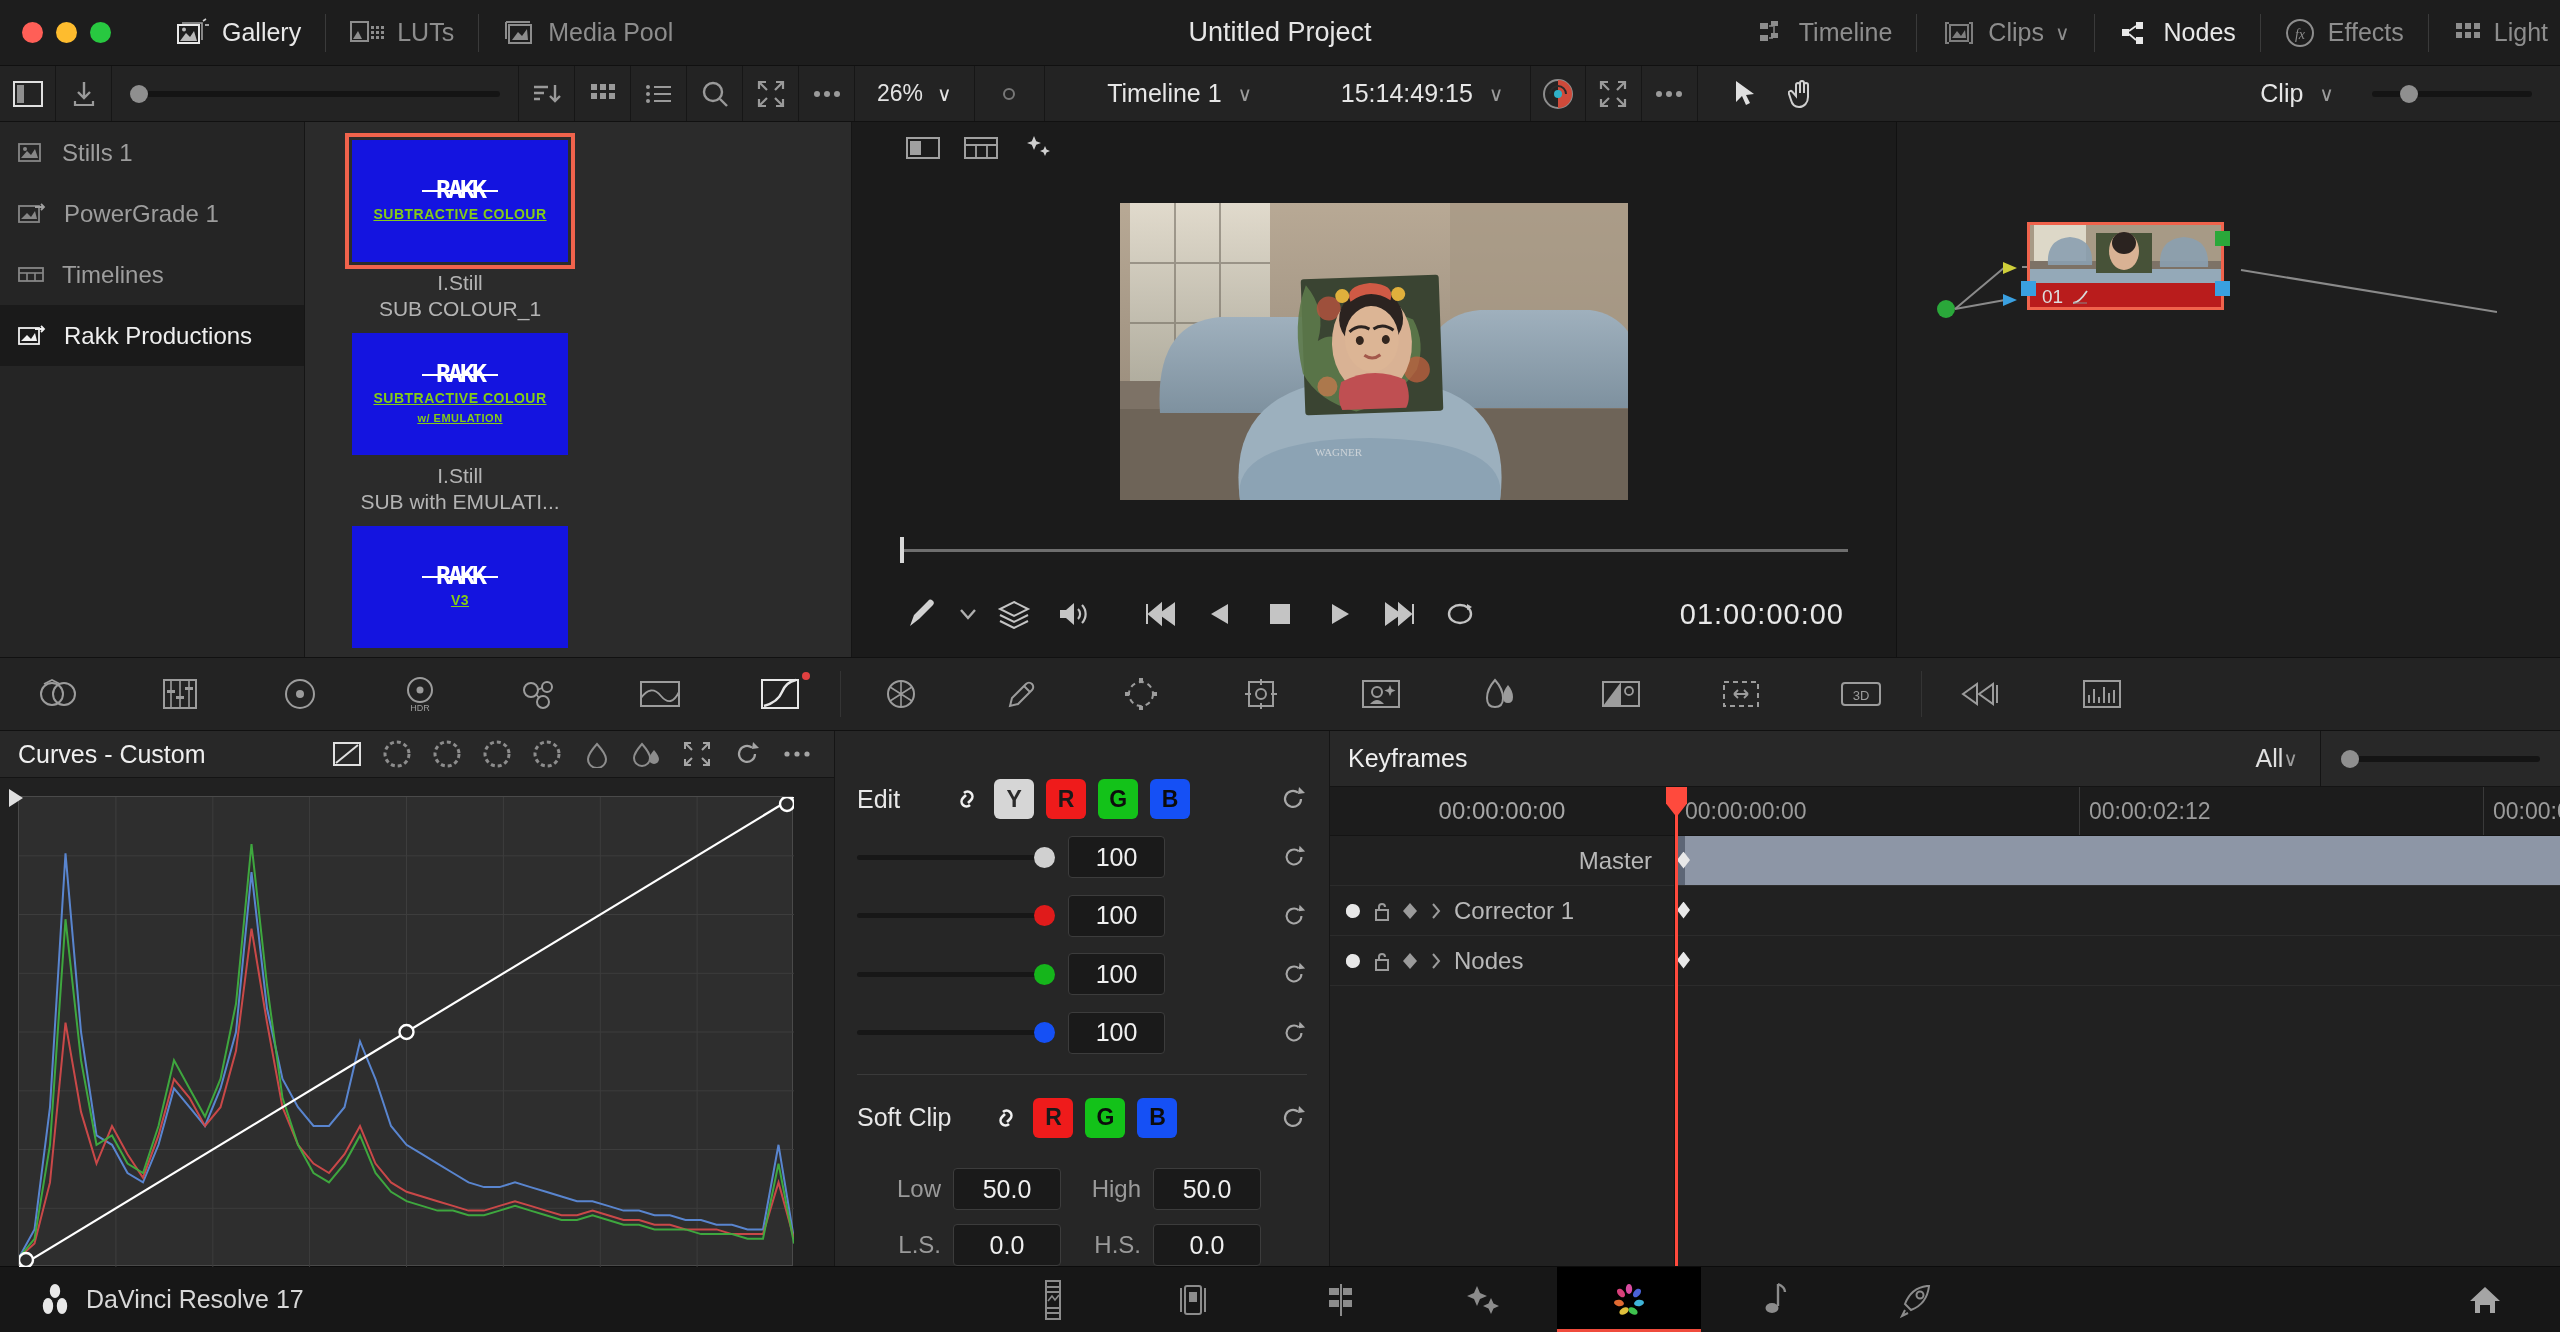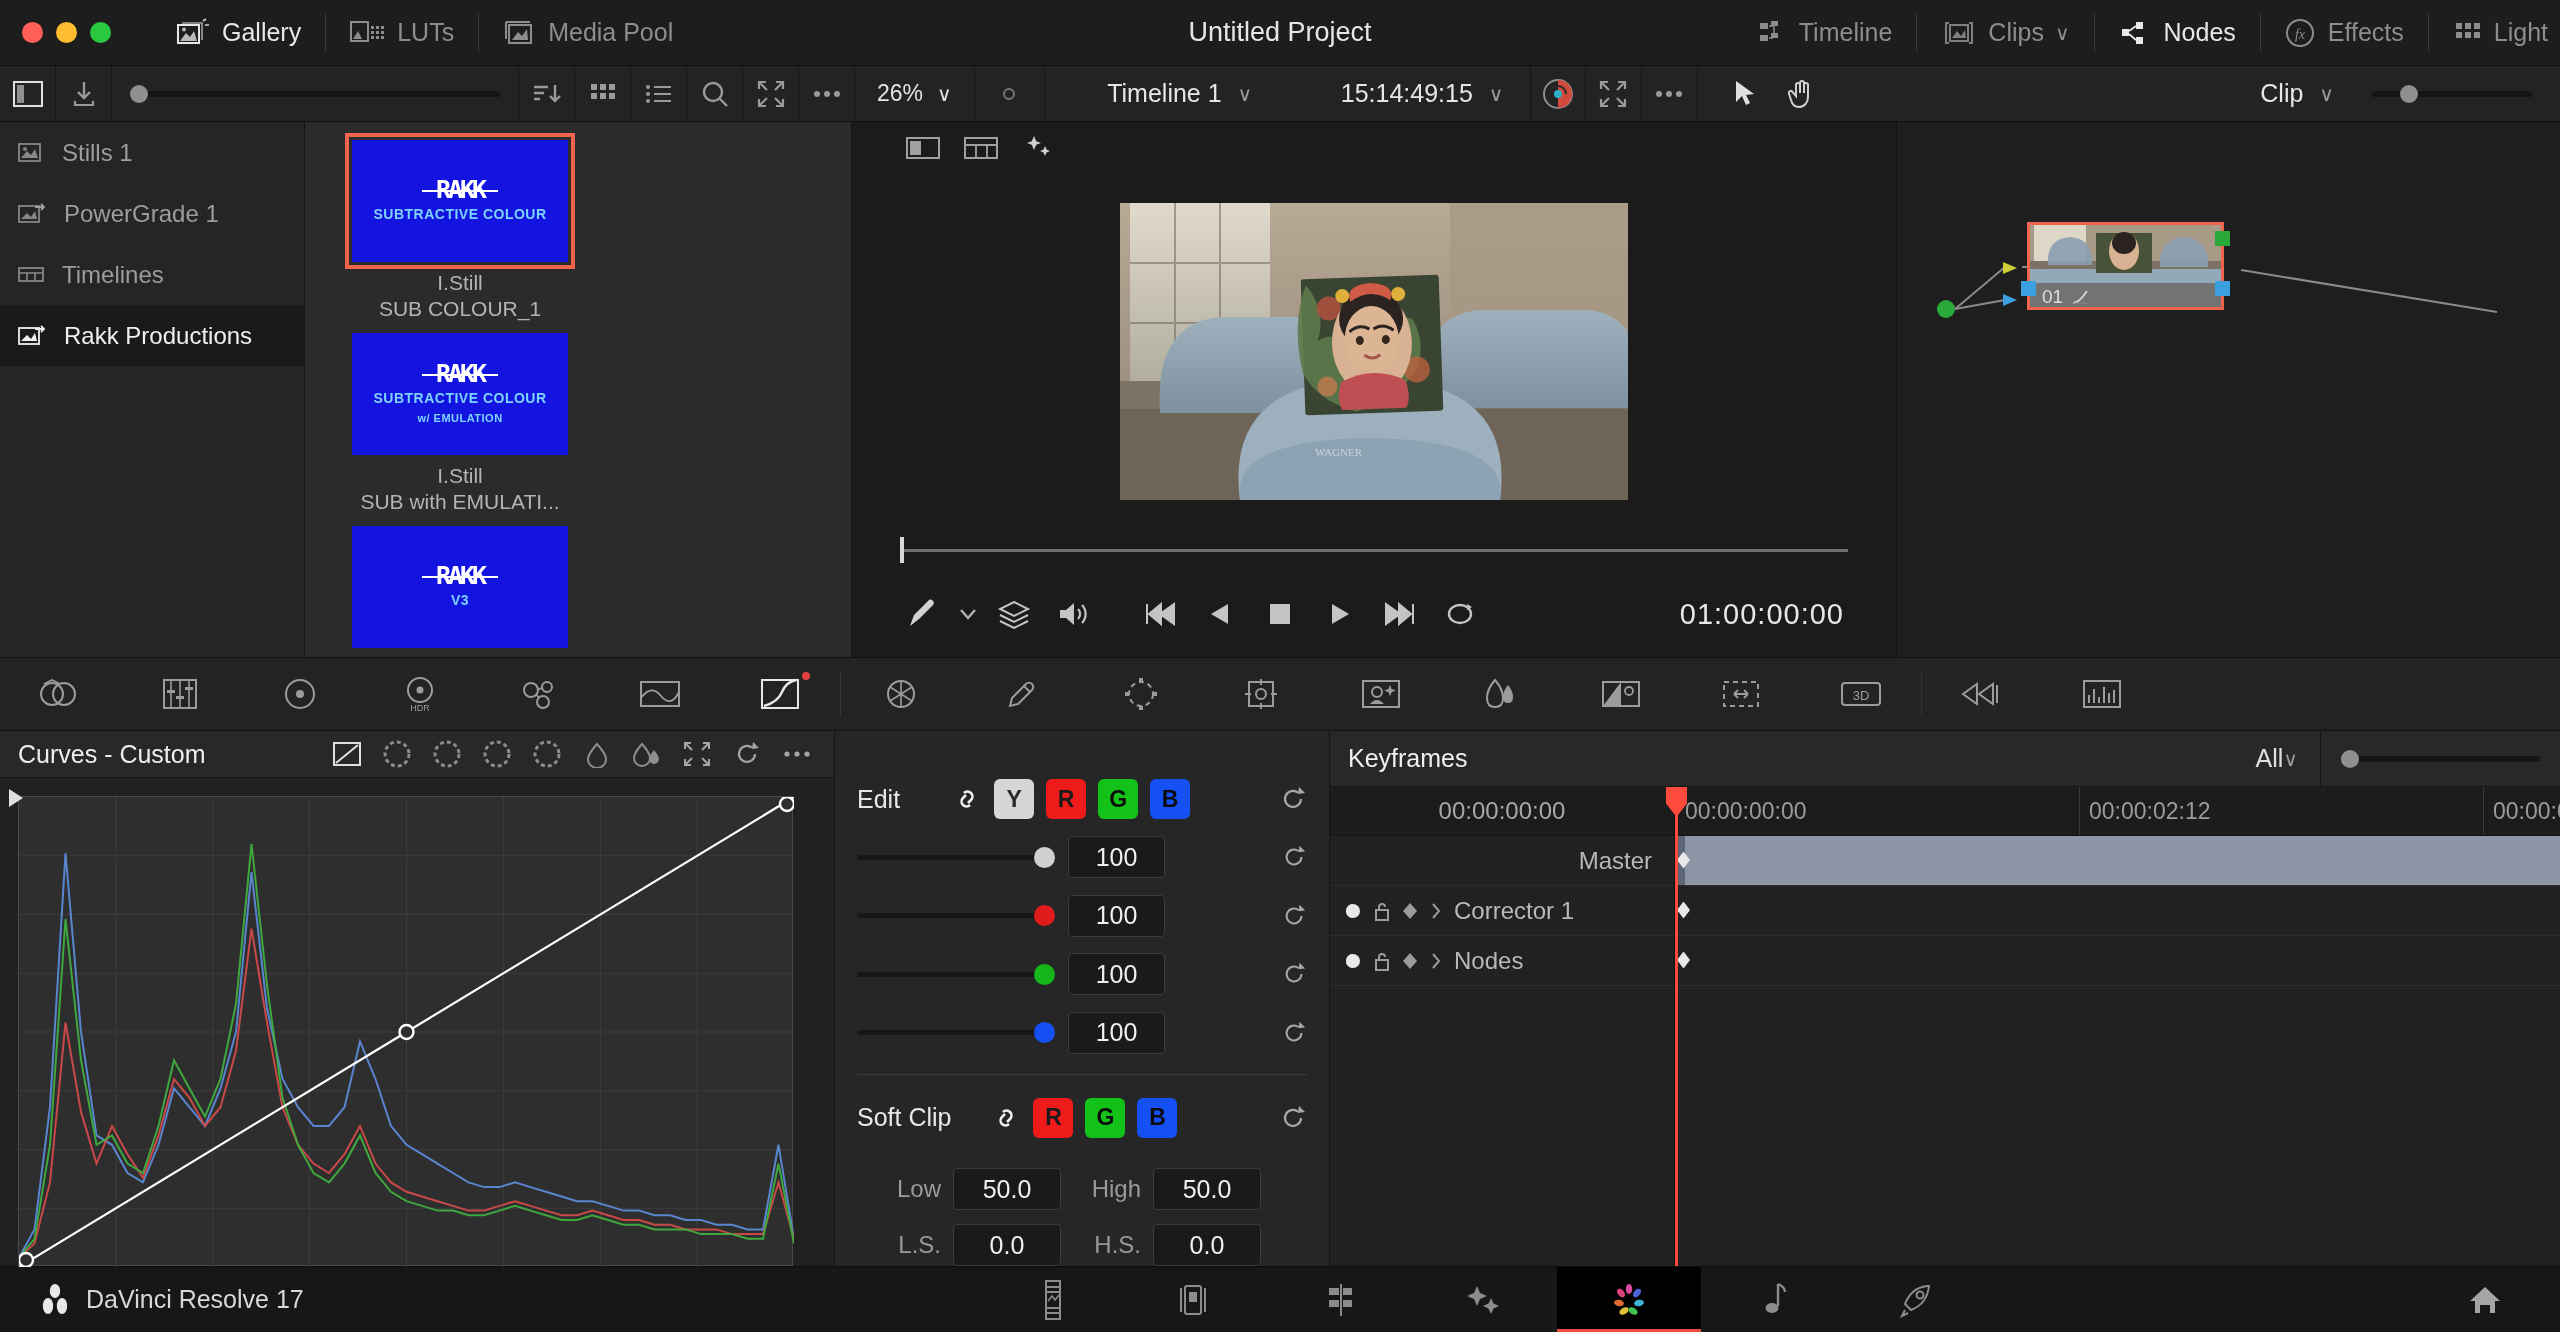--- a/index.html
+++ b/index.html
@@ -64,42 +64,42 @@
   .gal-item { display: flex; align-items: center; gap: 16px; height: 61px; padding-left: 18px; color: #9d9d9d; font-size: 24px; text-align: right; }
   .gal-item.sel { background: #1a1a1a; color: #f0f0f0; }
 
   
   .gal-thumbs { width: 547px; background: #2b2b2b; padding: 18px 0 0 22px; display: flex; flex-wrap: wrap; align-content: flex-start; border-right:1px solid #151515;}
   .thumb-cell { width: 266px; display: flex; flex-direction: column; align-items: center; margin-bottom: 12px; }
   .thumb-img { width: 216px; height: 122px; background: #1414e0; position: relative; display:flex; flex-direction:column; align-items:center; justify-content:center;}
   .thumb-cell.selected .thumb-img { outline: 4px solid #f0634c; outline-offset: 3px; }
   .logo-mark { font-family:"DejaVu Sans Mono", monospace; font-weight:bold; color:#fff; font-size:25px; letter-spacing:-3px; line-height:0.78; position:relative; text-align:center;}
   .logo-strike { position:absolute; left:-14px; right:-14px; top:50%; height:2px; background:#fff;}
-  .thumb-cap { color:#7dd3fc; font-size:14px; font-family:"Liberation Sans Narrow","Liberation Sans",sans-serif; letter-spacing:0.5px; margin-top:6px; font-weight:bold;}
+  .thumb-cap { color:#84cc16; font-size:14px; font-family:"Liberation Sans Narrow","Liberation Sans",sans-serif; letter-spacing:0.5px; margin-top:6px; font-weight:bold;text-decoration:underline;}
   .thumb-cap.sm { font-size: 11px; }
   .thumb-l1 { color: #b4b4b4; font-size: 21px; margin-top: 9px; }
   .thumb-l2 { color: #b4b4b4; font-size: 21px; margin-top: 2px; white-space:nowrap; overflow:hidden; text-overflow:ellipsis; max-width:250px;}
 
   
   .viewer { width: 1045px; background: #1b1b1b; display: flex; flex-direction: column; border-right:1px solid #111;}
   .viewer-sub { height: 52px; display: flex; align-items: center; gap: 0; padding-left: 42px; }
   .vs-btn { width: 58px; height: 40px; display:flex; align-items:center; justify-content:center; color:#9a9a9a;}
   .viewer-canvas { flex: 1; display: flex; align-items: center; justify-content: center; }
   .img-frame { width: 508px; height: 297px; position: relative; overflow: hidden; background:#2e2a26; }
   .scrub { height: 42px; display:flex; align-items:center; padding: 0 48px;}
   .scrub-line { flex:1; height: 3px; background:#6e6e6e; position:relative;}
   .scrub-head { position:absolute; left:0; top:-12px; width:4px; height:26px; background:#d8d8d8;}
   .transport { height: 86px; display: flex; align-items: center; padding: 0 40px; gap: 0; }
   .tr-btn { width: 60px; height: 60px; display:flex; align-items:center; justify-content:center; color:#c4c4c4;}
   .tr-spacer { width: 26px; }
   .tr-tc { margin-left: auto; font-size: 29px; color: #e8e8e8; letter-spacing:1px; padding-right:12px;}
 
   
   .nodes { flex: 1; background: #1e1e1e; position: relative; }
-  .node-box { position:absolute; width: 197px; height: 88px; border: 3px solid #f0634c; background:#737373; }
+  .node-box { position:absolute; width: 197px; height: 88px; border: 3px solid #f0634c; background:#b91c1c; }
   .node-thumb { width:100%; height: 58px; background:#4a4038; overflow:hidden; position:relative;}
   .node-label { height: 27px; display:flex; align-items:center; gap:8px; padding-left:12px; font-size:19px; color:#ddd;}
   .port { position:absolute; width:13px; height:13px; }
 
   
   .palette { height: 74px; background: #232323; border-top:1px solid #111; border-bottom:1px solid #111; display:flex; align-items:center; flex:0 0 74px;}
   .pal-btn { width: 120px; height: 100%; display:flex; align-items:center; justify-content:center; color:#9c9c9c; position:relative;}
   .pal-btn.active { color:#e8e8e8; }
   .pal-divider { width:1px; height:46px; background:#343434; }
   .pal-dot { position:absolute; top:14px; right:30px; width:8px; height:8px; border-radius:50%; background:#e04040;}

